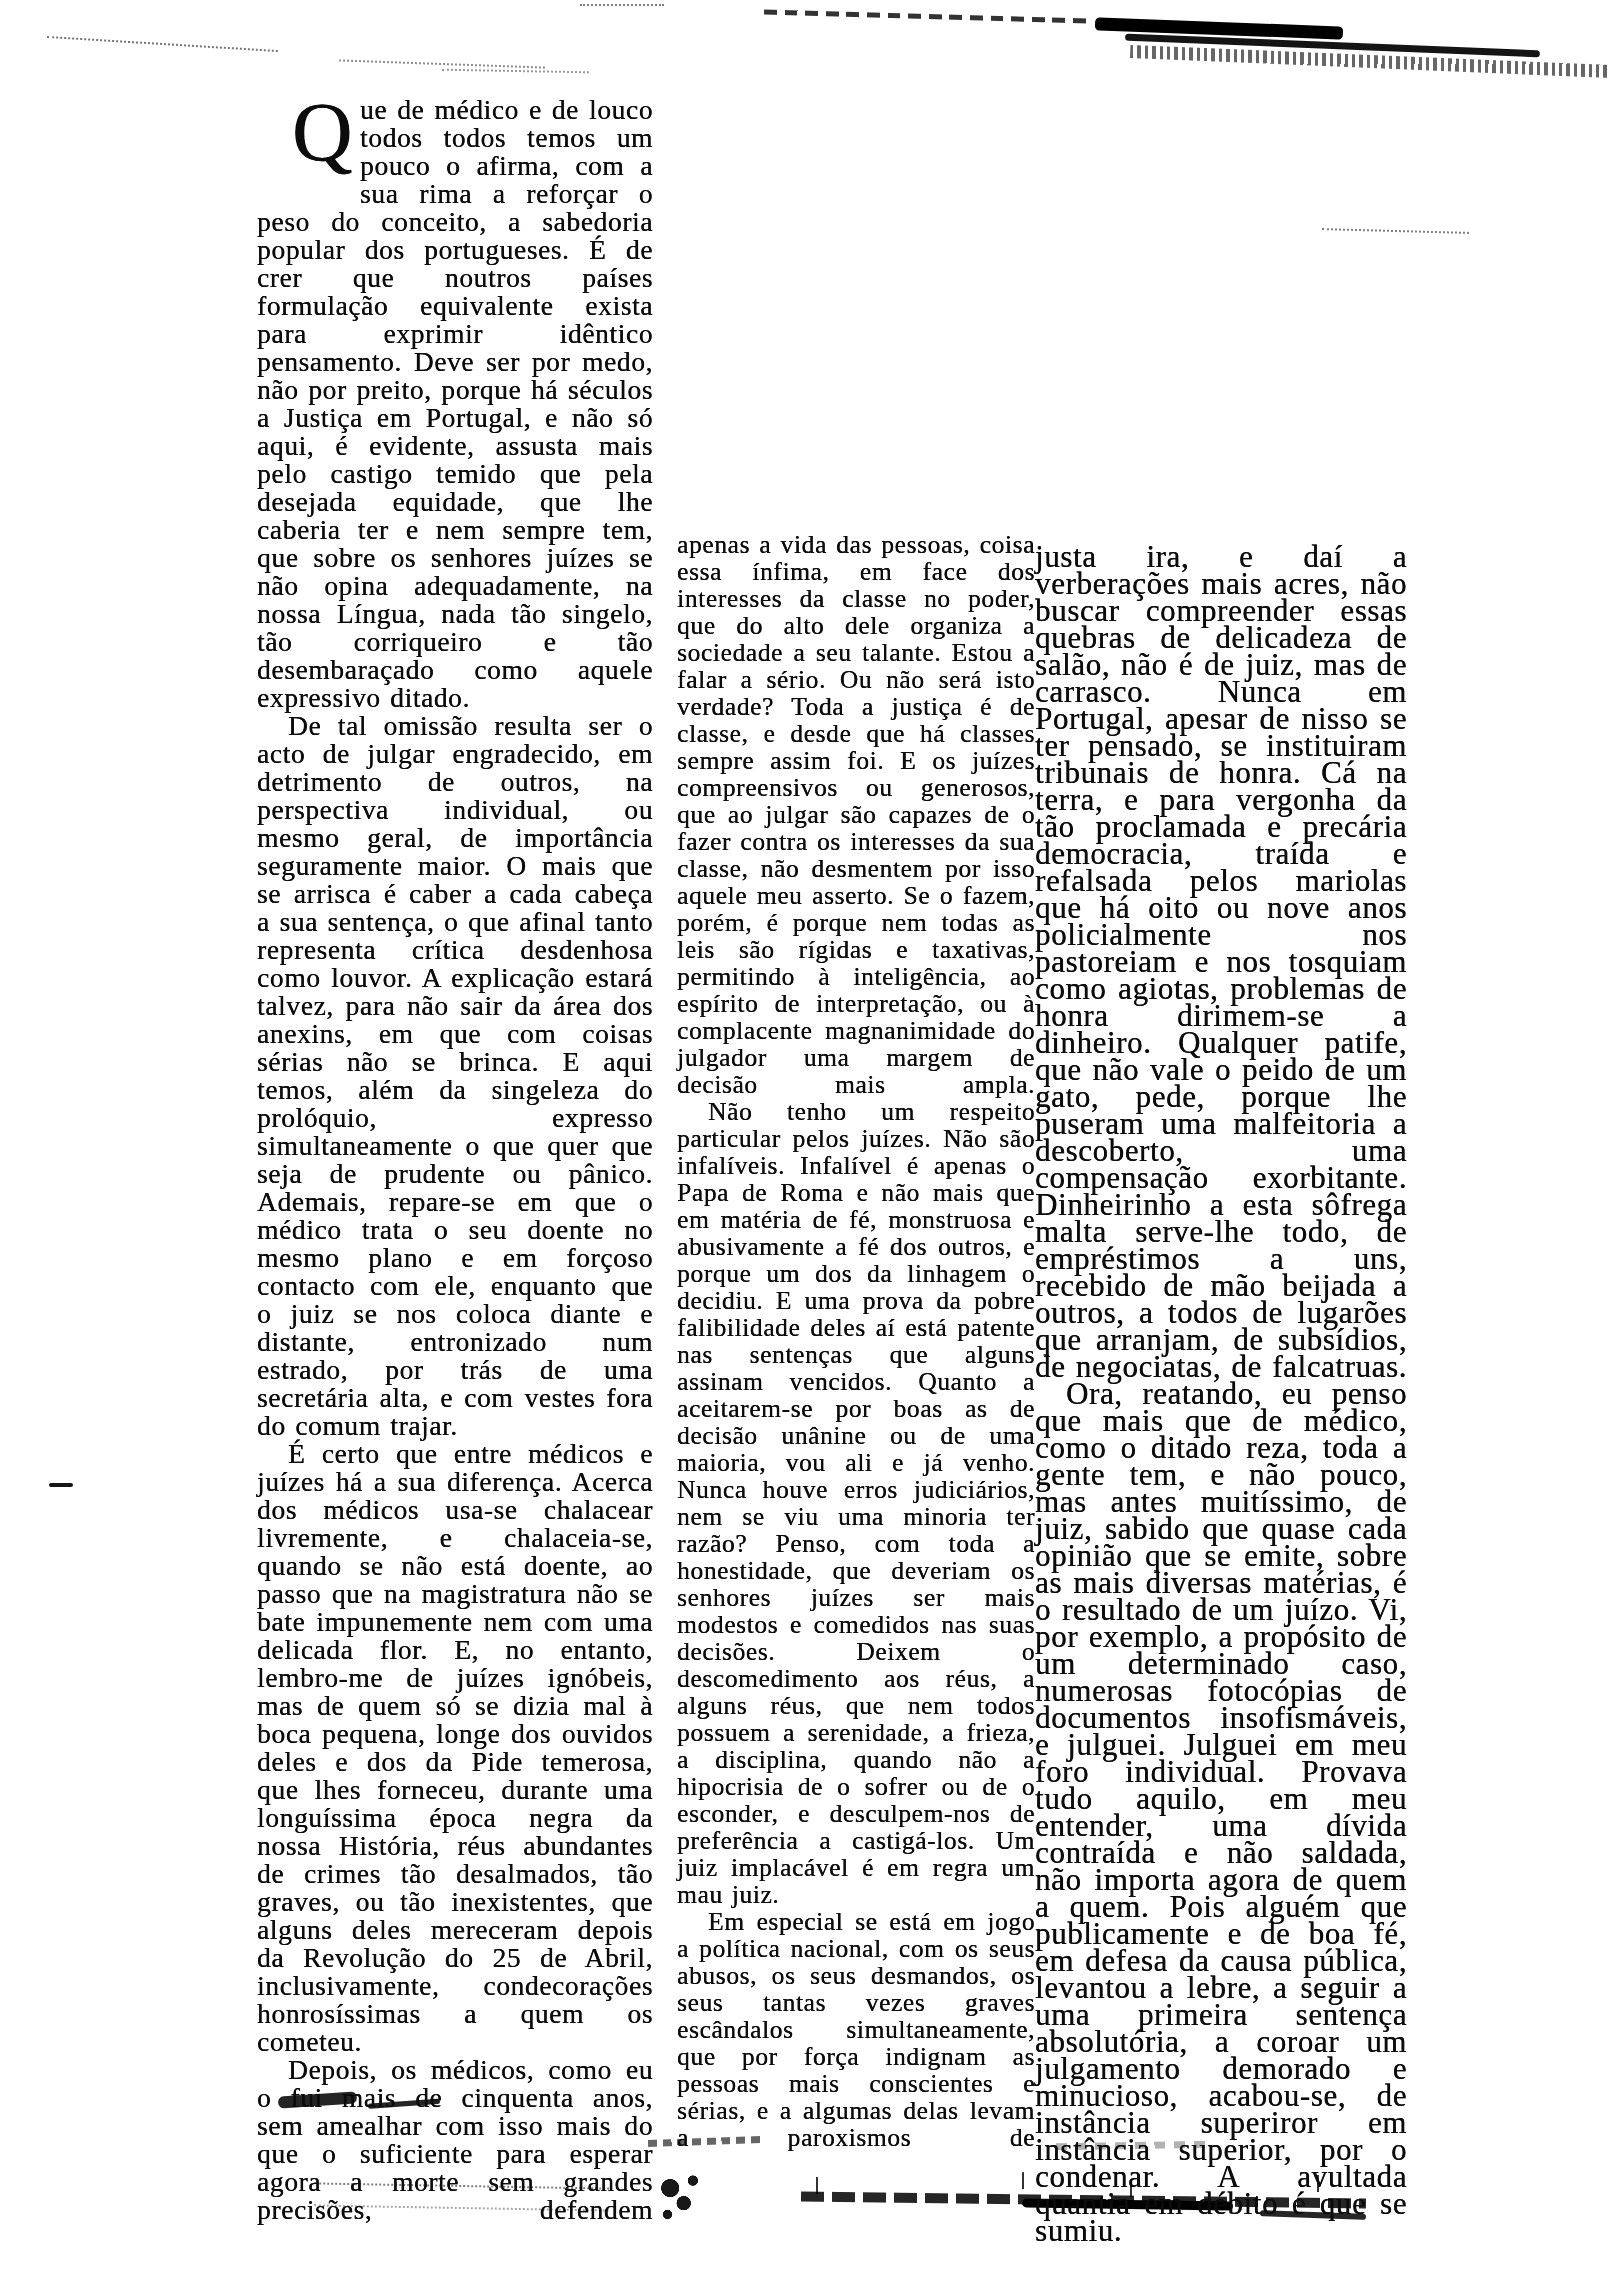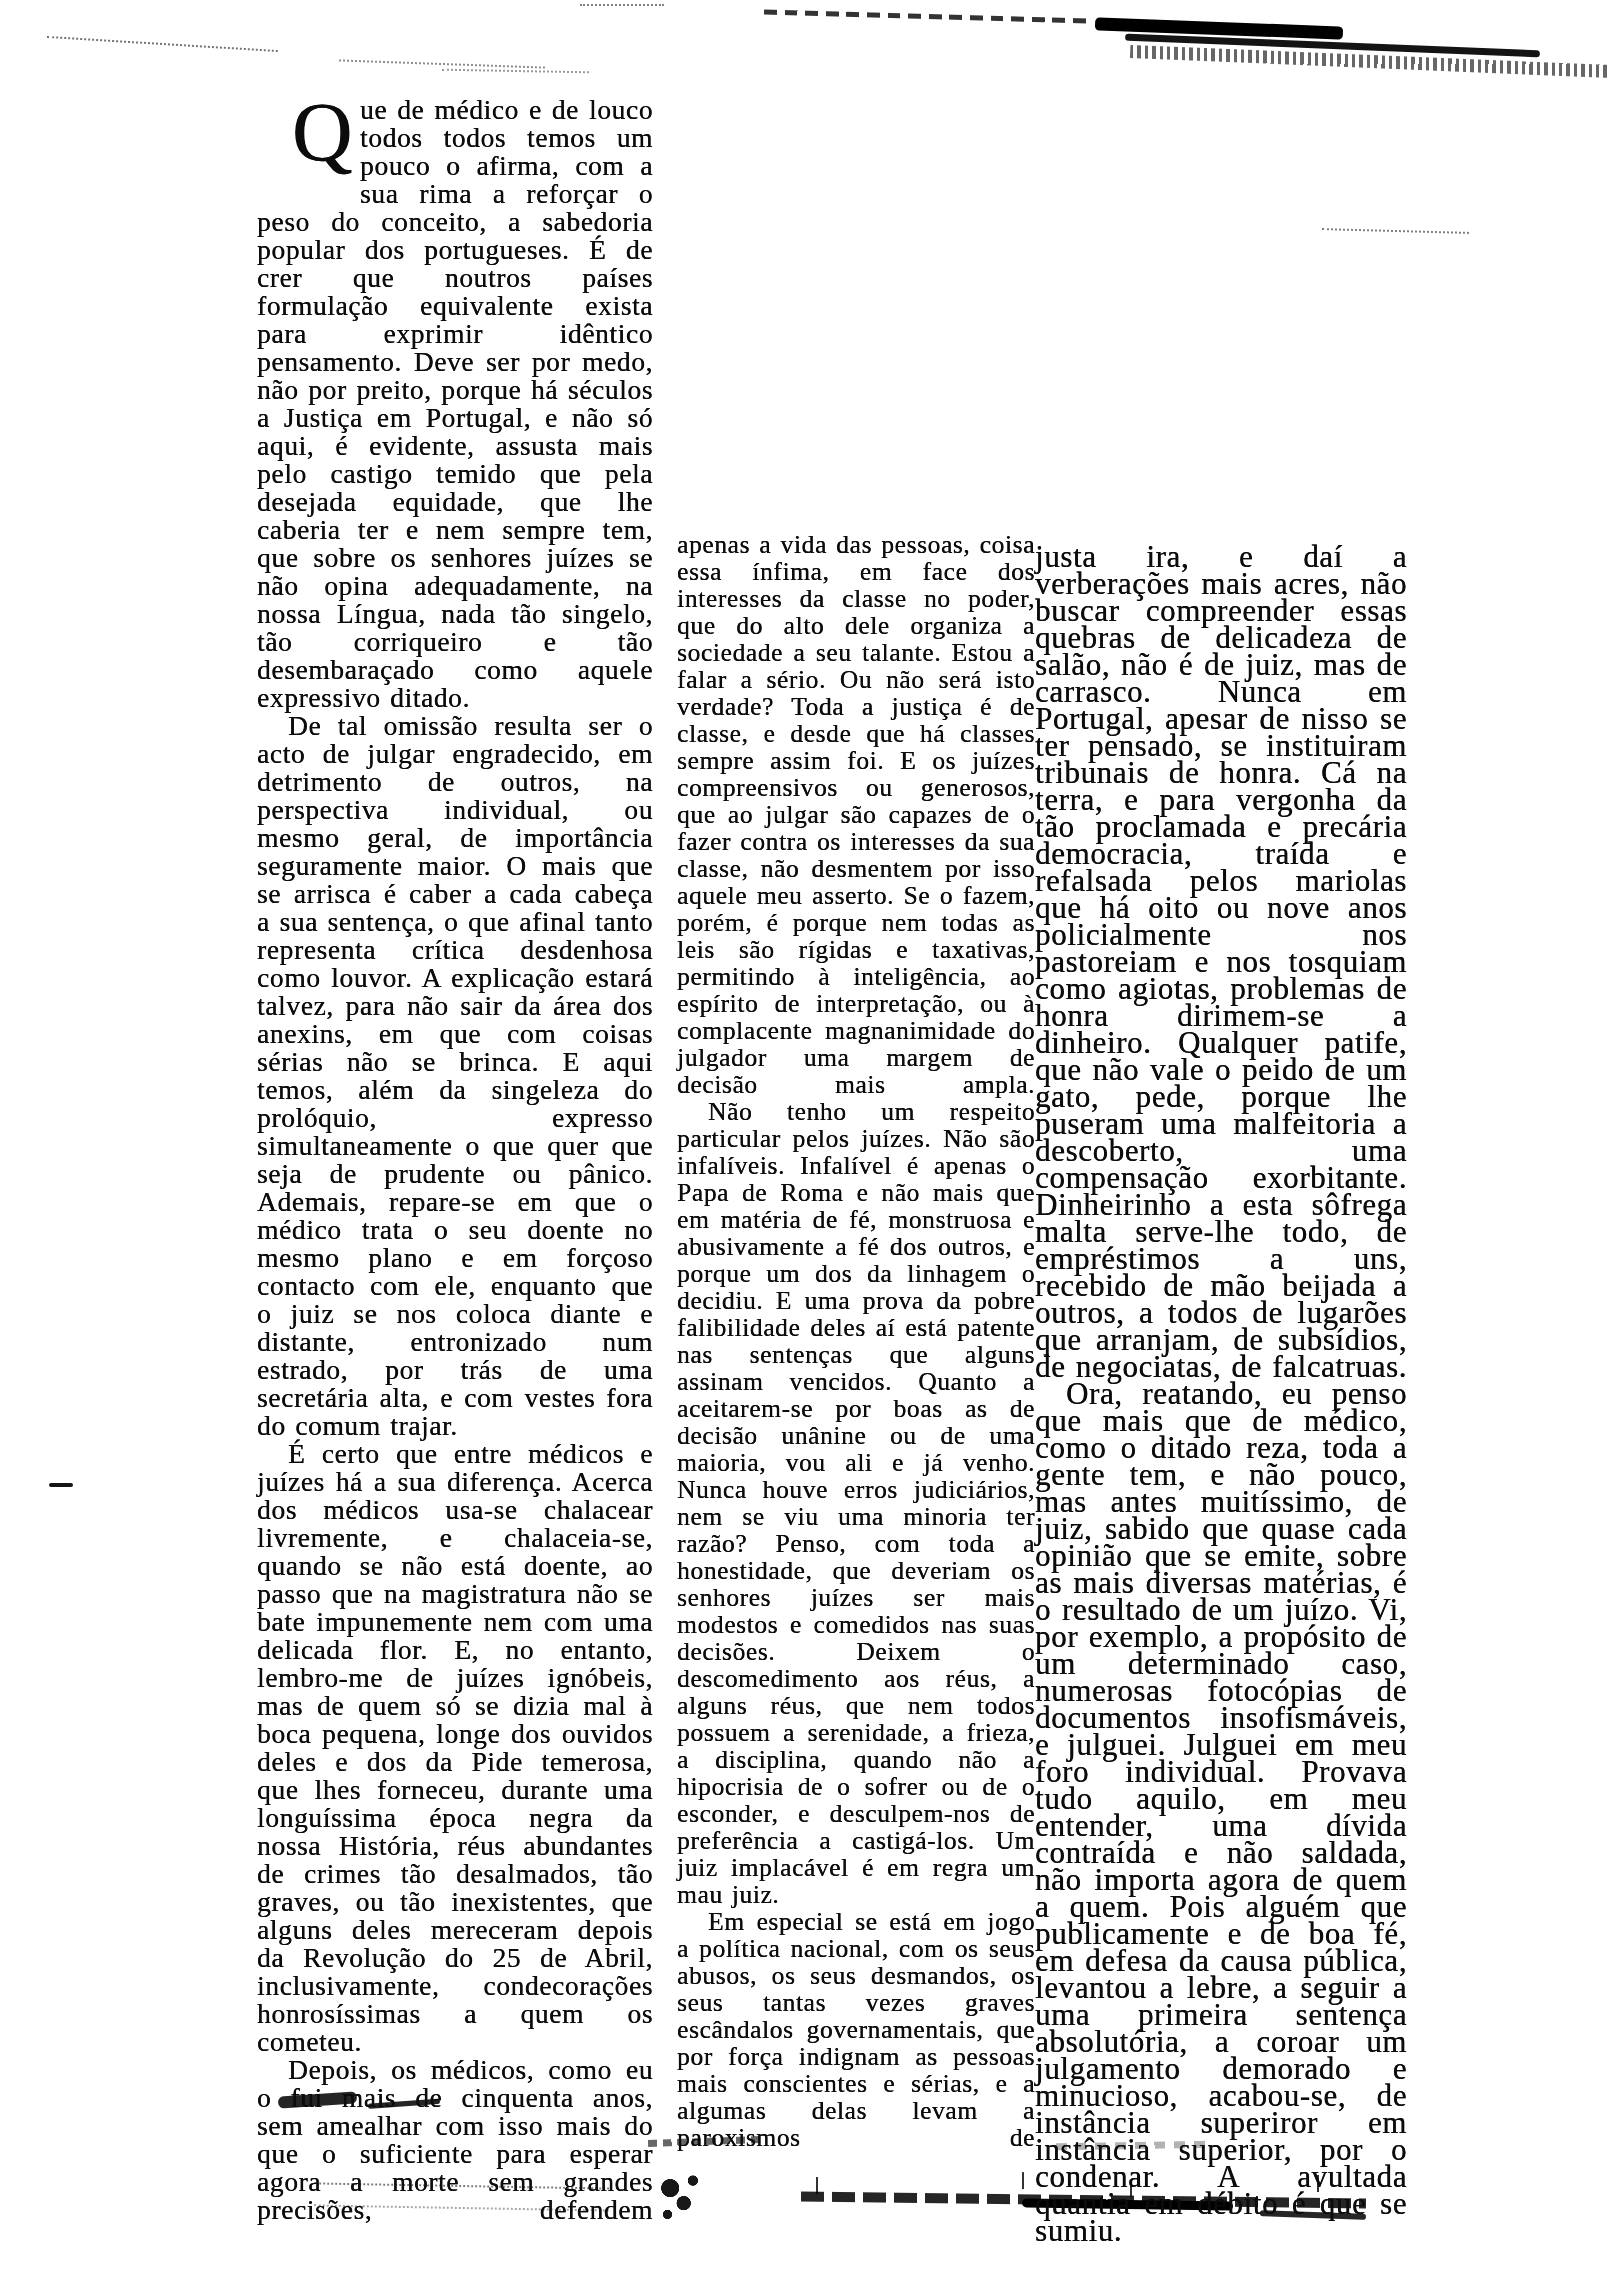--- a/index.html
+++ b/index.html
@@ -108,21 +108,21 @@
       <span class="dropcap">Q</span><span>ue de médico e de louco todos todos temos um pouco o afirma, com a sua rima a reforçar o peso do conceito, a sabedoria popular dos portugueses. É de crer que noutros países formulação equivalente exista para exprimir idêntico pensamento. Deve ser por medo, não por preito, porque há séculos a Justiça em Portugal, e não só aqui, é evidente, assusta mais pelo castigo temido que pela desejada equidade, que lhe caberia ter e nem sempre tem, que sobre os senhores juízes se não opina adequadamente, na nossa Língua, nada tão singelo, tão corriqueiro e tão desembaraçado como aquele expressivo ditado.</span>
     </p>
     <p class="para indent">De tal omissão resulta ser o acto de julgar engradecido, em detrimento de outros, na perspectiva individual, ou mesmo geral, de importância seguramente maior. O mais que se arrisca é caber a cada cabeça a sua sentença, o que afinal tanto representa crítica desdenhosa como louvor. A explicação estará talvez, para não sair da área dos anexins, em que com coisas sérias não se brinca. E aqui temos, além da singeleza do prolóquio, expresso simultaneamente o que quer que seja de prudente ou pânico. Ademais, repare-se em que o médico trata o seu doente no mesmo plano e em forçoso contacto com ele, enquanto que o juiz se nos coloca diante e distante, entronizado num estrado, por trás de uma secretária alta, e com vestes fora do comum trajar.</p>
     <p class="para indent">É certo que entre médicos e juízes há a sua diferença. Acerca dos médicos usa-se chalacear livremente, e chalaceia-se, quando se não está doente, ao passo que na magistratura não se bate impunemente nem com uma delicada flor. E, no entanto, lembro-me de juízes ignóbeis, mas de quem só se dizia mal à boca pequena, longe dos ouvidos deles e dos da Pide temerosa, que lhes forneceu, durante uma longuíssima época negra da nossa História, réus abundantes de crimes tão desalmados, tão graves, ou tão inexistentes, que alguns deles mereceram depois da Revolução do 25 de Abril, inclusivamente, condecorações honrosíssimas a quem os cometeu.</p>
     <p class="para indent justify-last">Depois, os médicos, como eu o fui mais de cinquenta anos, sem amealhar com isso mais do que o suficiente para esperar agora a morte sem grandes precisões, defendem</p>
   </section>
 
   <section class="col col2">
     <p class="para justify-last">apenas a vida das pessoas, coisa essa ínfima, em face dos interesses da classe no poder, que do alto dele organiza a sociedade a seu talante. Estou a falar a sério. Ou não será isto verdade? Toda a justiça é de classe, e desde que há classes sempre assim foi. E os juízes compreensivos ou generosos, que ao julgar são capazes de o fazer contra os interesses da sua classe, não desmentem por isso aquele meu asserto. Se o fazem, porém, é porque nem todas as leis são rígidas e taxativas, permitindo à inteligência, ao espírito de interpretação, ou à complacente magnanimidade do julgador uma margem de decisão mais ampla.</p>
     <p class="para indent">Não tenho um respeito particular pelos juízes. Não são infalíveis. Infalível é apenas o Papa de Roma e não mais que em matéria de fé, monstruosa e abusivamente a fé dos outros, e porque um dos da linhagem o decidiu. E uma prova da pobre falibilidade deles aí está patente nas sentenças que alguns assinam vencidos. Quanto a aceitarem-se por boas as de decisão unânine ou de uma maioria, vou ali e já venho. Nunca houve erros judiciários, nem se viu uma minoria ter razão? Penso, com toda a honestidade, que deveriam os senhores juízes ser mais modestos e comedidos nas suas decisões. Deixem o descomedimento aos réus, a alguns réus, que nem todos possuem a serenidade, a frieza, a disciplina, quando não a hipocrisia de o sofrer ou de o esconder, e desculpem-nos de preferência a castigá-los. Um juiz implacável é em regra um mau juiz.</p>
-    <p class="para indent justify-last">Em especial se está em jogo a política nacional, com os seus abusos, os seus desmandos, os seus tantas vezes graves escândalos governamentais, que por força indignam as pessoas mais conscientes e sérias, e a algumas delas levam a paroxismos de</p>
+    <p class="para indent justify-last">Em especial se está em jogo a política nacional, com os seus abusos, os seus desmandos, os seus tantas vezes graves escândalos simultaneamente, que por força indignam as pessoas mais conscientes e sérias, e a algumas delas levam a paroxismos de</p>
   </section>
 
   <section class="col col3">
     <p class="para">justa ira, e daí a verberações mais acres, não buscar compreender essas quebras de delicadeza de salão, não é de juiz, mas de carrasco. Nunca em Portugal, apesar de nisso se ter pensado, se instituiram tribunais de honra. Cá na terra, e para vergonha da tão proclamada e precária democracia, traída e refalsada pelos mariolas que há oito ou nove anos policialmente nos pastoreiam e nos tosquiam como agiotas, problemas de honra dirimem-se a dinheiro. Qualquer patife, que não vale o peido de um gato, pede, porque lhe puseram uma malfeitoria a descoberto, uma compensação exorbitante. Dinheirinho a esta sôfrega malta serve-lhe todo, de empréstimos a uns, recebido de mão beijada a outros, a todos de lugarões que arranjam, de subsídios, de negociatas, de falcatruas.</p>
     <p class="para indent">Ora, reatando, eu penso que mais que de médico, como o ditado reza, toda a gente tem, e não pouco, mas antes muitíssimo, de juiz, sabido que quase cada opinião que se emite, sobre as mais diversas matérias, é o resultado de um juízo. Vi, por exemplo, a propósito de um determinado caso, numerosas fotocópias de documentos insofismáveis, e julguei. Julguei em meu foro individual. Provava tudo aquilo, em meu entender, uma dívida contraída e não saldada, não importa agora de quem a quem. Pois alguém que publicamente e de boa fé, em defesa da causa pública, levantou a lebre, a seguir a uma primeira sentença absolutória, a coroar um julgamento demorado e minucioso, acabou-se, de instância superiror em instância superior, por o condenar. A avultada quantia em débito é que se sumiu.</p>
   </section>
 
 </div>
 
 

